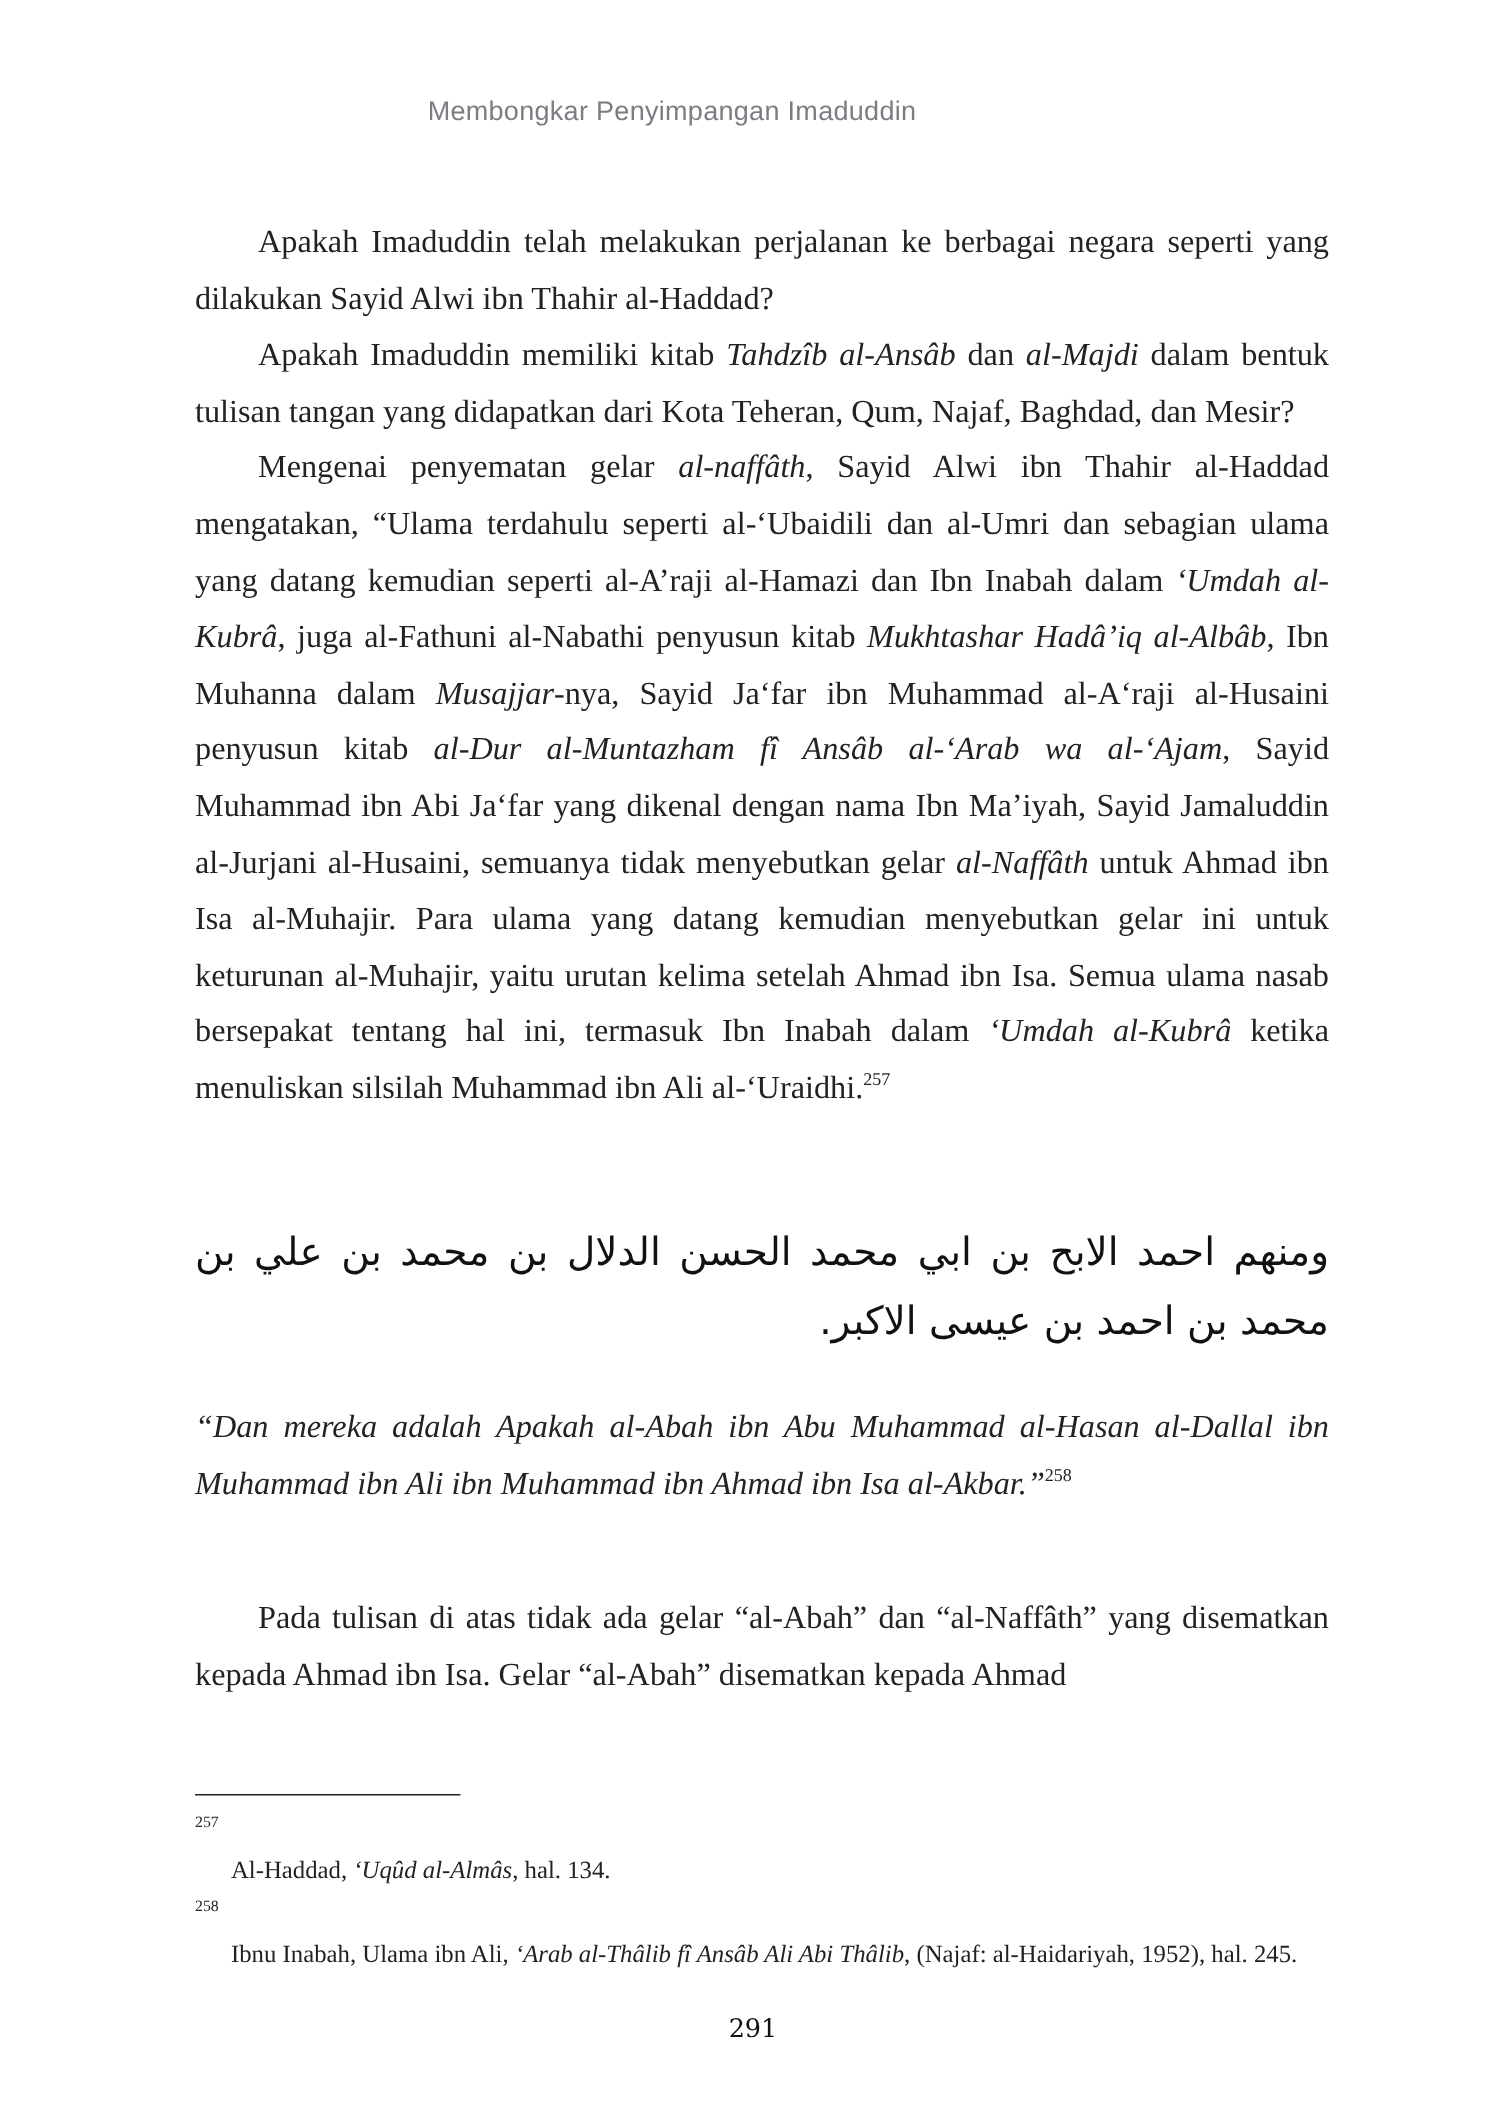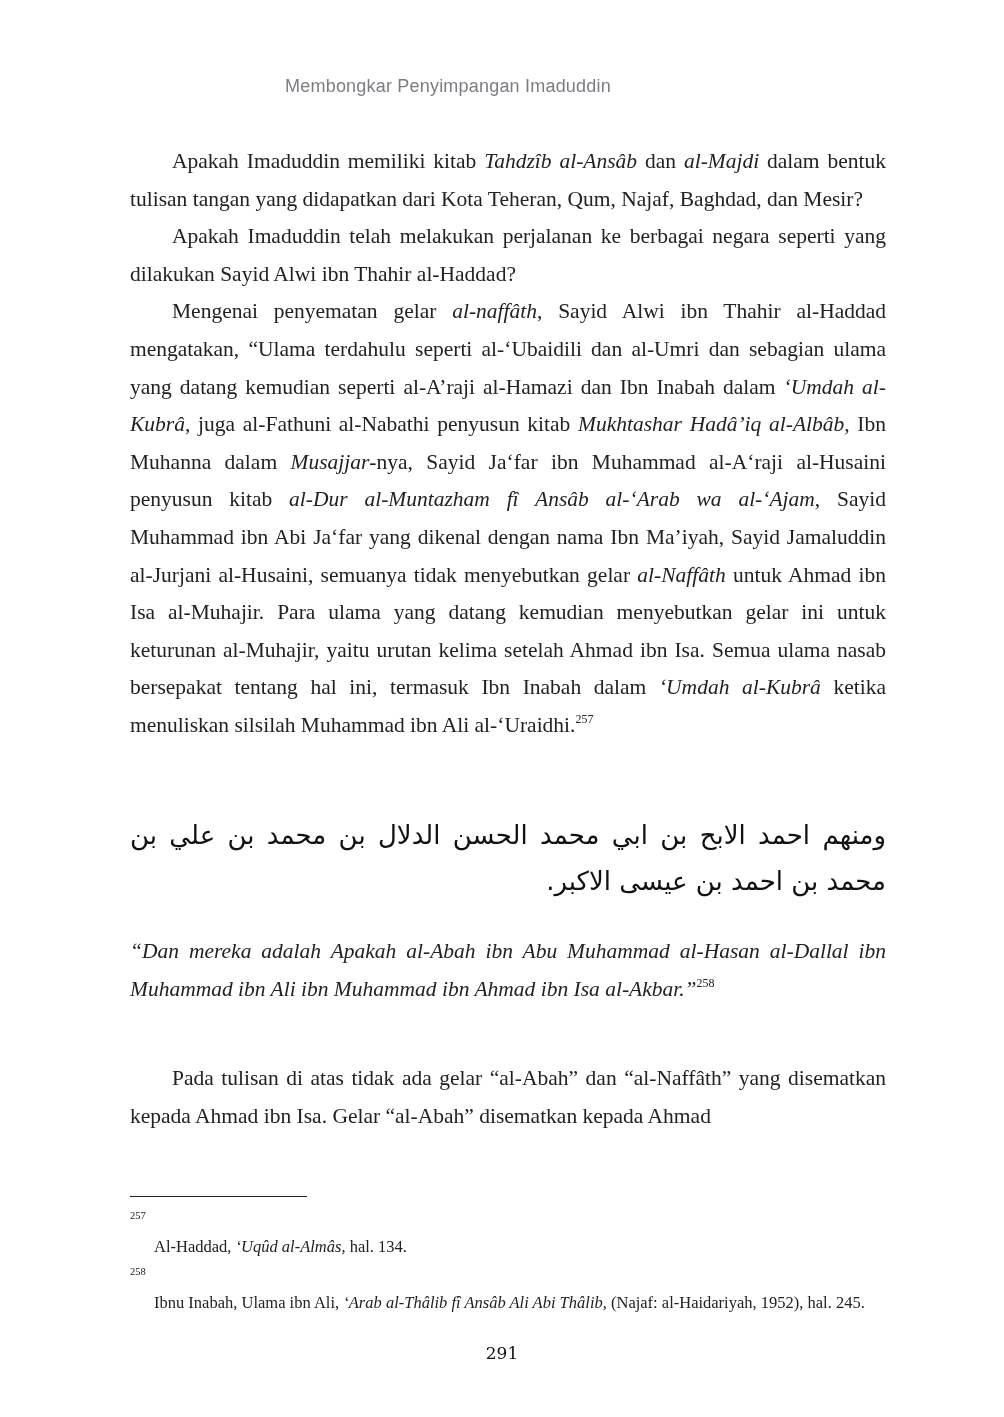--- a/index.html
+++ b/index.html
@@ -1,18 +1,18 @@
 <!DOCTYPE html>
 <html><head>
 <meta charset="utf-8">
 <style>
   html, body { margin: 0; padding: 0; background: #ffffff; }
   body { width: 1004px; height: 1417px; position: relative; overflow: hidden; color: #222222; }
   .running-head {
-    position: absolute; top: 76px; left: 0; width: 896px; text-align: center;
+    position: absolute; top: 64px; left: 0; width: 896px; text-align: center;
     font-family: "Liberation Sans", sans-serif; font-size: 18px; color: #7a7d82; letter-spacing: 0.2px;
   }
   .body-text {
     position: absolute; left: 130px; width: 756px; top: 143px;
     font-family: "Liberation Serif", serif; font-size: 21.5px; line-height: 37.6px;
     text-align: justify; color: #222;
   }
   .body-text p { margin: 0; text-indent: 42px; }
   .sup { font-size: 12px; vertical-align: 9px; line-height: 0; }
   .arabic {
@@ -39,22 +39,22 @@
     font-family: "DejaVu Serif", serif; font-size: 17px; color: #111;
   }
   i { font-style: italic; }
 </style>
 </head>
 <body>
 
 <div class="running-head">Membongkar Penyimpangan Imaduddin</div>
 
 <div class="body-text">
+  <p>Apakah Imaduddin telah melakukan perjalanan ke berbagai negara seperti yang dilakukan Sayid Alwi ibn Thahir al-Haddad?</p>
   <p><span>Apakah Imaduddin memiliki kitab </span><i>Tahdzîb al-Ansâb</i><span> dan </span><i>al-Majdi</i><span> dalam bentuk tulisan tangan yang didapatkan dari Kota Teheran, Qum, Najaf, Baghdad, dan Mesir?</span></p>
-  <p>Apakah Imaduddin telah melakukan perjalanan ke berbagai negara seperti yang dilakukan Sayid Alwi ibn Thahir al-Haddad?</p>
   <p><span>Mengenai penyematan gelar </span><i>al-naffâth</i><span>, Sayid Alwi ibn Thahir al-Haddad mengatakan, “Ulama terdahulu seperti al-‘Ubaidili dan al-Umri dan sebagian ulama yang datang kemudian seperti al-A’raji al-Hamazi dan Ibn Inabah dalam </span><i>‘Umdah al-Kubrâ</i><span>, juga al-Fathuni al-Nabathi penyusun kitab </span><i>Mukhtashar Hadâ’iq al-Albâb</i><span>, Ibn Muhanna dalam </span><i>Musajjar</i><span>-nya, Sayid Ja‘far ibn Muhammad al-A‘raji al-Husaini penyusun kitab </span><i>al-Dur al-Muntazham fî Ansâb al-‘Arab wa al-‘Ajam</i><span>, Sayid Muhammad ibn Abi Ja‘far yang dikenal dengan nama Ibn Ma’iyah, Sayid Jamaluddin al-Jurjani al-Husaini, semuanya tidak menyebutkan gelar </span><i>al-Naffâth</i><span> untuk Ahmad ibn Isa al-Muhajir. Para ulama yang datang kemudian menyebutkan gelar ini untuk keturunan al-Muhajir, yaitu urutan kelima setelah Ahmad ibn Isa. Semua ulama nasab bersepakat tentang hal ini, termasuk Ibn Inabah dalam </span><i>‘Umdah al-Kubrâ</i><span> ketika menuliskan silsilah Muhammad ibn Ali al-‘Uraidhi.</span><span class="sup">257</span></p>
 </div>
 
 <div class="arabic">ومنهم احمد الابح بن ابي محمد الحسن الدلال بن محمد بن علي بن محمد بن احمد بن عيسى الاكبر.</div>
 
 <div class="translation"><span>“Dan mereka adalah Apakah al-Abah ibn Abu Muhammad al-Hasan al-Dallal ibn Muhammad ibn Ali ibn Muhammad ibn Ahmad ibn Isa al-Akbar.”</span><span class="sup" style="font-style:normal">258</span></div>
 
 <div class="body-text para2">
   <p>Pada tulisan di atas tidak ada gelar “al-Abah” dan “al-Naffâth” yang disematkan kepada Ahmad ibn Isa. Gelar “al-Abah” disematkan kepada Ahmad</p>
 </div>

